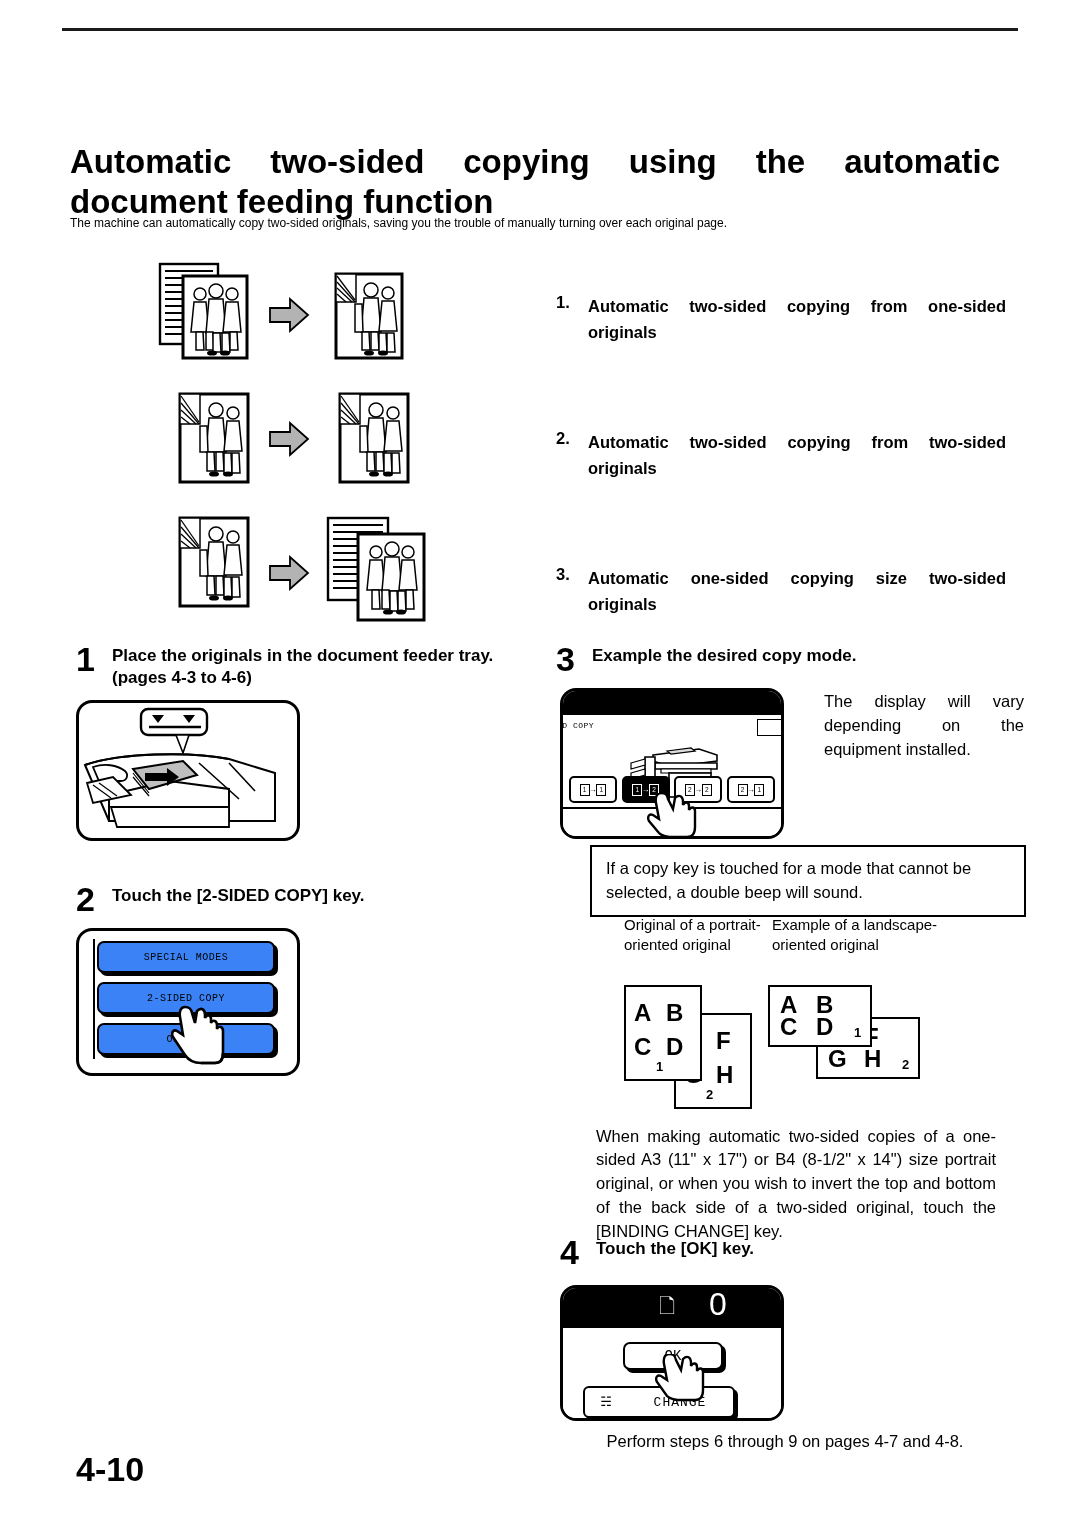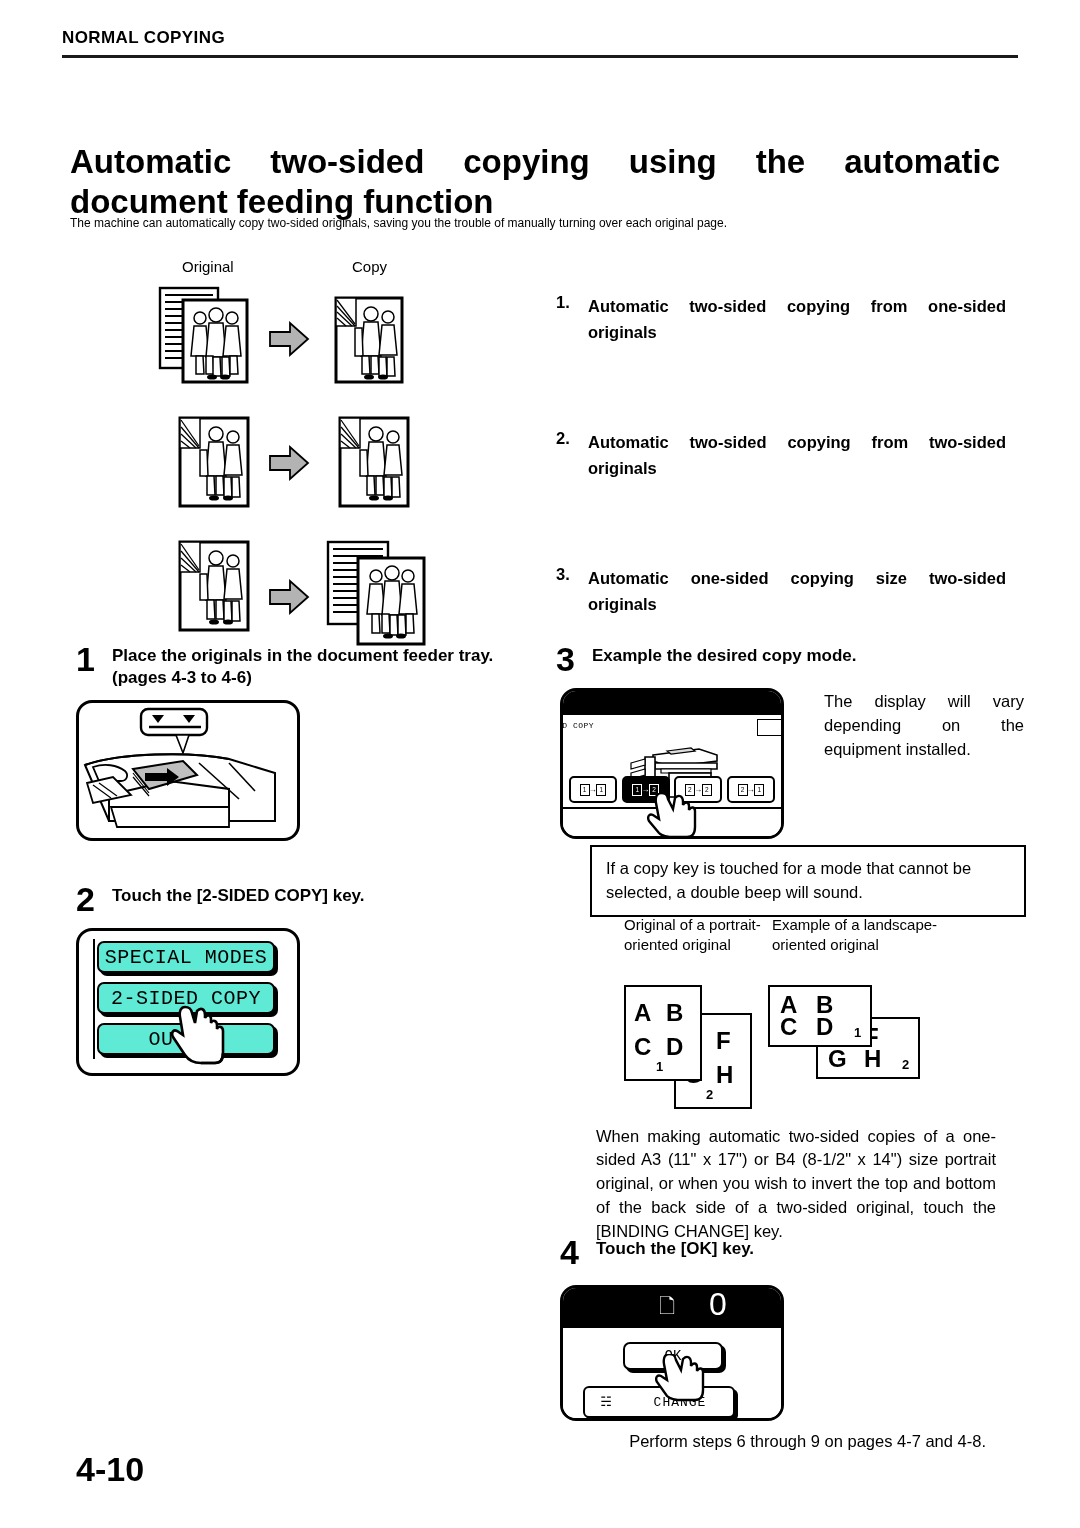--- a/index.html
+++ b/index.html
@@ -104,24 +104,24 @@
   #lcd3-ill   { left: 560px; top: 688px; width: 218px; height: 145px; }
   #lcd4-ill   { left: 560px; top: 1285px; width: 218px; height: 130px; }
 
   
   .softkeys { position: absolute; left: 18px; top: 10px; width: 178px; }
   .softkey {
     position: relative;
     height: 28px; margin-bottom: 9px;
     border: 2.5px solid #000;
     border-radius: 7px;
-    background: #5eead4;
+    background: #3b82f6;
     box-shadow: 3px 3px 0 #000;
     font-family: "Liberation Mono", monospace;
-    font-size: 20px;
+    font-size: 10px;
     display: flex; align-items: center; justify-content: center;
     letter-spacing: .5px;
   }
   .panel-spine {
     position: absolute; left: 8px; top: 8px;
     width: 6px; height: 120px;
     border-right: 2px solid #000;
   }
 
   
@@ -221,22 +221,22 @@
   .ex-labels .ex { position: absolute; font-size: 15px; line-height: 1.33; }
   .ex-portrait  { left: 0; width: 160px; }
   .ex-landscape { left: 148px; width: 180px; }
 
   .para-binding {
     position: absolute; left: 596px; top: 1108px; width: 400px;
     font-size: 16.5px; line-height: 1.45;
     text-align: justify; text-align-last: left;
   }
   .perform-line {
-    position: absolute; left: 536px; top: 1432px; width: 450px;
-    text-align: right; font-size: 16.5px;
+    position: absolute; left: 560px; top: 1432px; width: 450px;
+    text-align: center; font-size: 16.5px;
   }
 
   
   .sheets { position: absolute; }
   #sheets-portrait  { left: 624px; top: 985px; width: 130px; height: 122px; }
   #sheets-landscape { left: 768px; top: 985px; width: 176px; height: 100px; }
   .sheet {
     position: absolute; border: 2.5px solid #000; background: #fff;
   }
   .sheet .cell {
@@ -251,33 +251,28 @@
     position: absolute; left: 76px; top: 1450px;
     font-size: 34px; font-weight: bold;
   }
 
   svg { display: block; }
 </style>
 </head>
 <body>
 
 <div class="page-header">
-  <div class="hdr-text">NORMAL COPYING</div>
   <div class="hdr-rule"></div>
 </div>
 
 <h1 class="main-title">Automatic two-sided copying using the automatic document feeding function</h1>
 <p class="intro-para">The machine can automatically copy two-sided originals, saving you the trouble of manually turning over each original page.</p>
 
 <div class="fig-col">
 
-  <div class="fig-labels">
-    <span class="lbl-original">Original</span>
-    <span class="lbl-copy">Copy</span>
-  </div>
 
   <div class="fig-row r1">
     <svg width="320" height="128" viewBox="0 0 320 128">
 
       <rect x="10" y="6" width="58" height="80" fill="#fff" stroke="#000" stroke-width="2.4"></rect>
       <g stroke="#000" stroke-width="2">
         <line x1="15" y1="13" x2="63" y2="13"></line>
           <line x1="15" y1="20" x2="63" y2="20"></line>
         <line x1="15" y1="27" x2="63" y2="27"></line>
           <line x1="15" y1="34" x2="63" y2="34"></line>

